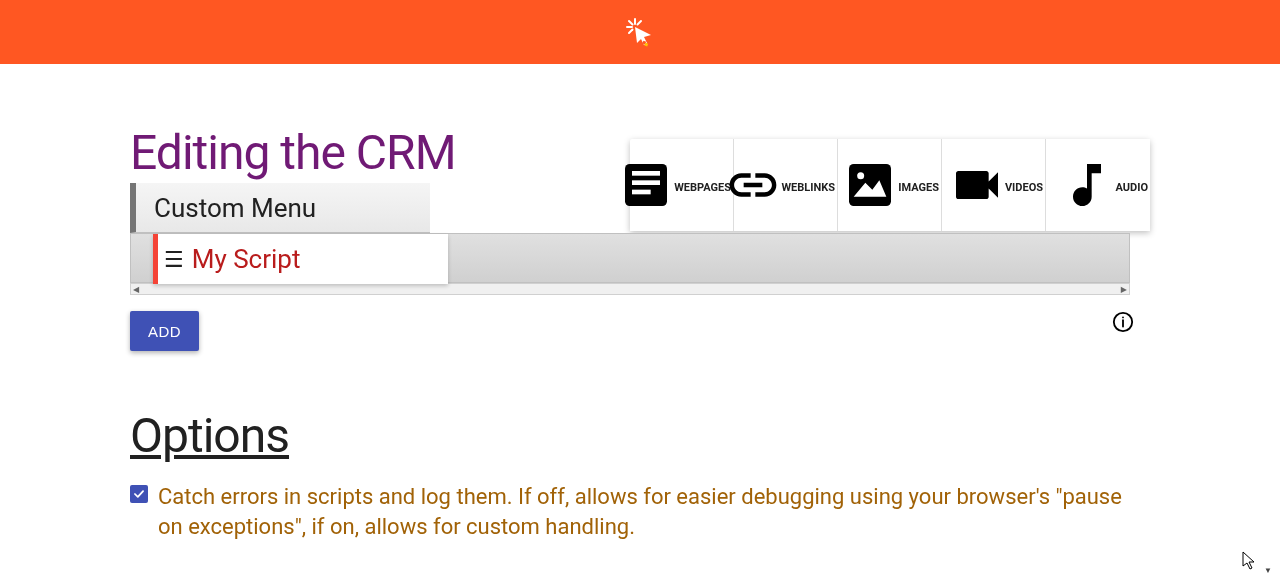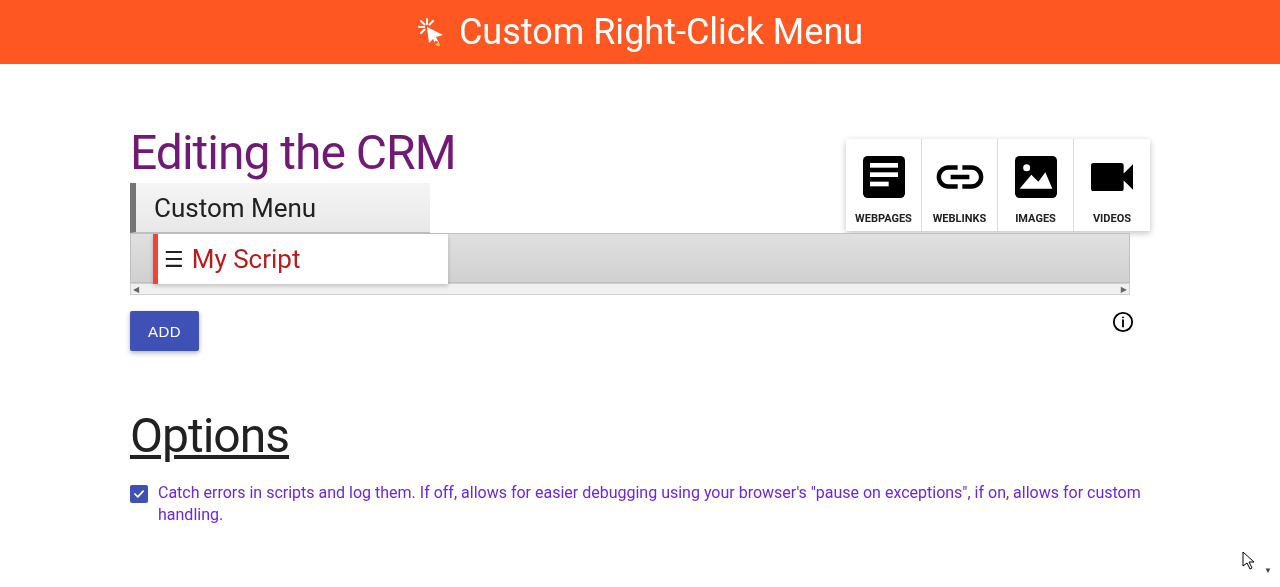--- a/index.html
+++ b/index.html
@@ -7,21 +7,21 @@
 
 .header { background: #FF5722; height: 64px; display: flex; align-items: center; justify-content: center; gap: 12px; }
 .header-icon { width: 30px; height: 30px; position: relative; }
 .header-title { color: #fff; font-size: 36px; font-weight: 400; }
 
 .content { padding: 0 130px; position: relative; }
 
 .section-title { font-size: 48px; font-weight: 400; margin-top: 60px; color: #701a75; letter-spacing: -1px; }
 
 .type-tabs { position: absolute; right: 130px; top: 15px; display: flex; background: #fff; border-radius: 2px 2px 0 0; box-shadow: 0 2px 6px rgba(0,0,0,0.25); }
-.type-tab { width: 76px; height: 92px; display: flex; flex-direction: column; align-items: center; justify-content: flex-end; padding: 6px 2px; cursor: pointer; border-right: 1px solid #ddd; background: #fff; }
+.type-tab { width: 76px; height: 92px; display: flex; align-items: center; justify-content: flex-end; padding: 6px 2px; cursor: pointer; border-right: 1px solid #ddd; background: #fff; margin-left: 28px; }
 .type-tab:last-child { border-right: none; }
 .type-tab-icon { flex: 1; display: flex; align-items: center; justify-content: center; }
 .type-tab-label { font-size: 11px; font-weight: 700; color: #212121; margin-top: 4px; }
 
 .crm-area { margin-top: 2px; position: relative; }
 .crm-root { display: flex; align-items: center; height: 50px; width: 300px; background: linear-gradient(#f5f5f5, #e8e8e8); border-left: 6px solid #757575; border-bottom: 1px solid #c0c0c0; padding-left: 18px; }
 .crm-root-text { font-size: 26px; color: #212121; }
 .crm-sub-container { background: linear-gradient(#e0e0e0,#d0d0d0); height: 50px; width: 1000px; border: 1px solid #c0c0c0; display: flex; align-items: flex-start; position: relative; }
 .crm-item { display: flex; align-items: center; height: 50px; width: 295px; background: #fff; margin-left: 22px; border-left: 5px solid #f44336; box-shadow: 0 2px 4px rgba(0,0,0,0.2); }
 .crm-item-drag { font-size: 22px; padding: 0 8px 0 6px; color: #212121; cursor: grab; }
@@ -29,21 +29,21 @@
 .crm-scrollbar { height: 12px; width: 1000px; background: #f0f0f0; display: flex; align-items: center; justify-content: space-between; border: 1px solid #d0d0d0; }
 .crm-scroll-arrow { font-size: 8px; color: #666; padding: 0 2px; }
 
 .button-row { display: flex; gap: 10px; margin-top: 16px; align-items: flex-start; }
 .md-button { background: #3F51B5; color: #fff; border: none; padding: 0 18px; height: 40px; font-size: 15px; font-weight: 500; letter-spacing: 0.5px; border-radius: 2px; box-shadow: 0 2px 5px rgba(0,0,0,0.3); cursor: pointer; }
 .info-icon-btn { margin-left: auto; margin-right: 16px; cursor: pointer; }
 
 .options-title { font-size: 48px; font-weight: 400; margin-top: 56px; color: #212121; letter-spacing: -1px; text-decoration: underline; }
 .option-row { display: flex; align-items: flex-start; gap: 10px; margin-top: 18px; }
 .checkbox { width: 18px; height: 18px; background: #3F51B5; border-radius: 2px; display: flex; align-items: center; justify-content: center; margin-top: 3px; flex-shrink: 0; }
-.option-text { font-size: 16px; color: #6d28d9; line-height: 1.35; }
+.option-text { font-size: 22px; color: #a16207; line-height: 1.35; }
 
 .cursor { position: absolute; right: 22px; bottom: 12px; pointer-events: none; }
 .dropdown-arrow { position: absolute; right: 8px; bottom: 12px; font-size: 8px; color: #444; }
 
 </style>
 </head>
 <body>
 
 <div class="header">
   <div class="header-icon">
@@ -53,21 +53,20 @@
         <line x1="2" y1="10" x2="7" y2="10"></line>
         <line x1="4" y1="4" x2="7.5" y2="7.5"></line>
         <line x1="16" y1="4" x2="12.5" y2="7.5"></line>
         <line x1="4" y1="16" x2="7.5" y2="12.5"></line>
       </g>
       <path d="M10 10 L26 18 L19 20 L22 26 L19 28 L16 22 L12 26 Z" fill="#fff"></path>
       <rect x="18" y="24" width="3" height="3" fill="#ff5722" transform="rotate(20 19 25)"></rect>
       <rect x="20" y="26" width="3" height="3" fill="#ffc107" transform="rotate(20 21 27)"></rect>
     </svg>
   </div>
-  <div class="header-title">Custom Right-Click Menu</div>
 </div>
 
 <div class="content">
 
   <div class="type-tabs">
     <div class="type-tab">
       <div class="type-tab-icon">
         <svg width="56" height="56" viewBox="0 0 24 24" fill="#000">
             <rect x="3" y="3" width="18" height="18" rx="2"></rect>
             <rect x="6" y="6" width="12" height="2" fill="#fff"></rect>
@@ -95,20 +94,28 @@
       </div>
       <div class="type-tab-label">IMAGES</div>
     </div>
     <div class="type-tab">
       <div class="type-tab-icon">
         <svg width="56" height="56" viewBox="0 0 24 24" fill="#000">
             <path d="M17 10.5V7c0-.55-.45-1-1-1H4c-.55 0-1 .45-1 1v10c0 .55.45 1 1 1h12c.55 0 1-.45 1-1v-3.5l4 4v-11l-4 4z"></path>
           </svg>
       </div>
       <div class="type-tab-label">VIDEOS</div>
+    </div>
+    <div class="type-tab">
+      <div class="type-tab-icon">
+        <svg width="56" height="56" viewBox="0 0 24 24" fill="#000">
+            <path d="M12 3v10.55c-.59-.34-1.27-.55-2-.55-2.21 0-4 1.79-4 4s1.79 4 4 4 4-1.79 4-4V7h4V3h-6z"></path>
+          </svg>
+      </div>
+      <div class="type-tab-label">AUDIO</div>
     </div>
   </div>
 
   <h1 class="section-title">Editing the CRM</h1>
 
   <div class="crm-area">
     <div class="crm-root">
       <span class="crm-root-text">Custom Menu</span>
     </div>
     <div class="crm-sub-container">

